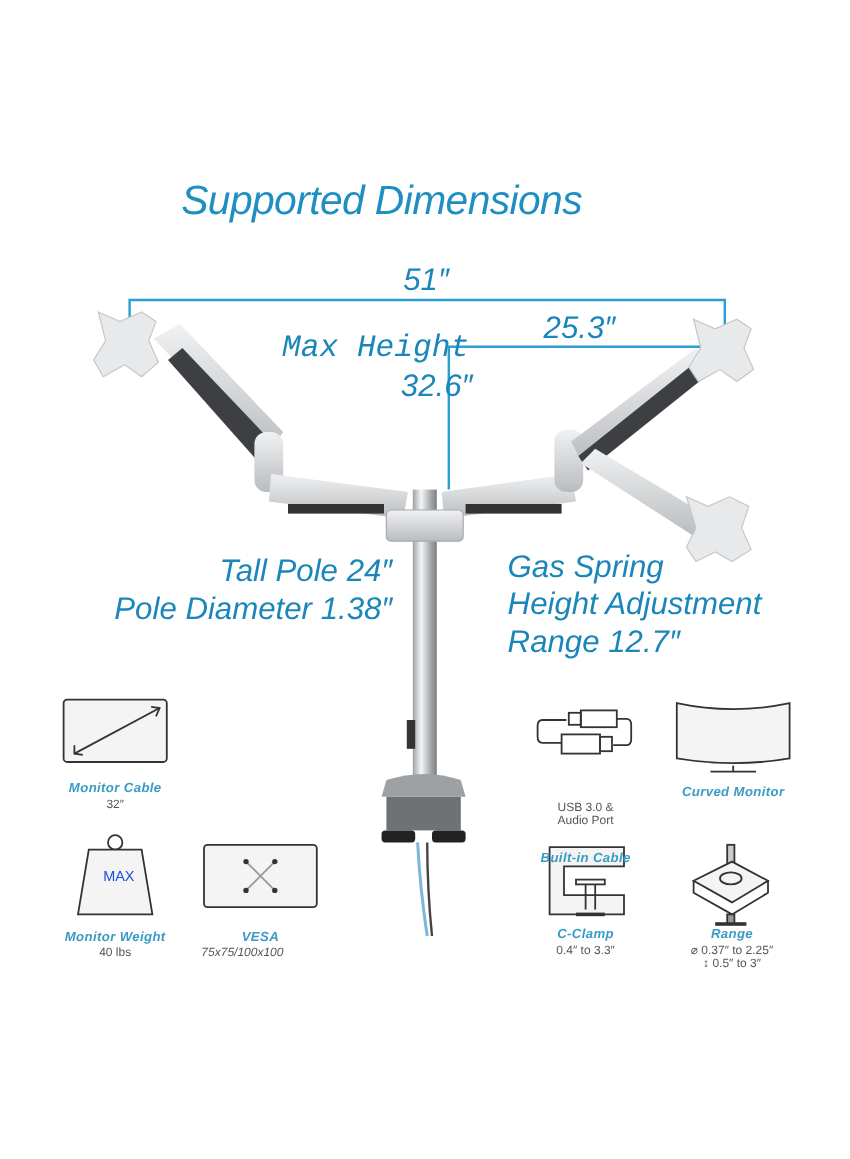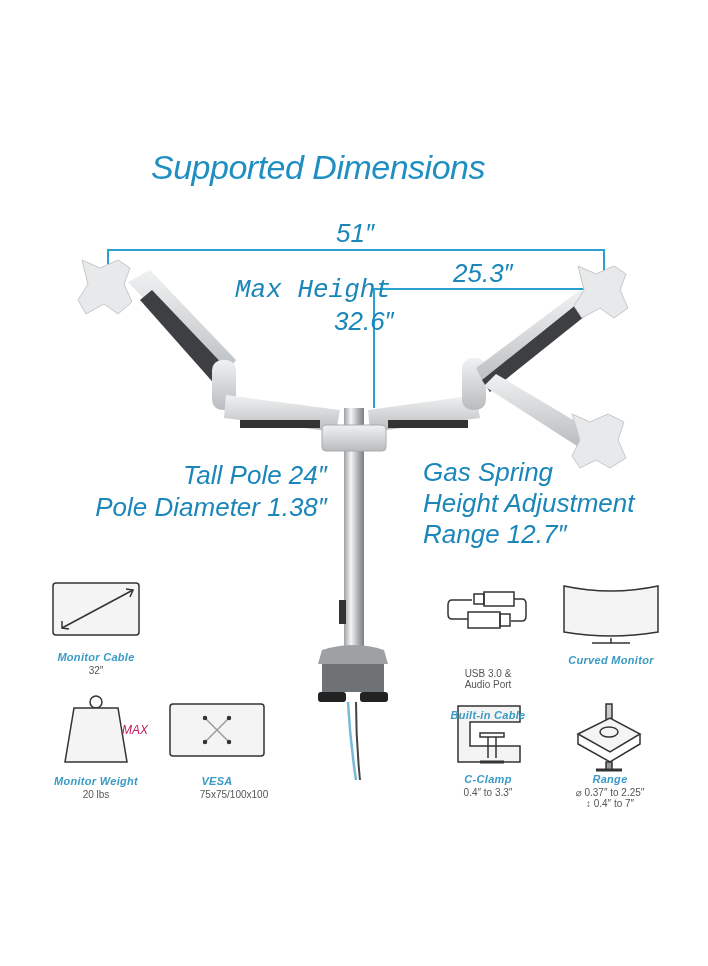--- a/index.html
+++ b/index.html
@@ -131,35 +131,35 @@
 
   <g stroke="#333" fill="none" stroke-width="1.5">
     <rect x="606" y="704" width="6" height="28" fill="#ccc"></rect>
     <path d="M578,734 L610,718 L640,734 L610,752 Z" fill="#f4f4f4"></path>
     <ellipse cx="609" cy="732" rx="9" ry="5"></ellipse>
     <path d="M578,734 L578,744 L610,762 L640,744 L640,734"></path>
     <rect x="606" y="762" width="6" height="8" fill="#999"></rect>
     <line x1="596" y1="770" x2="622" y2="770" stroke-width="3"></line>
   </g>
 </svg>
-<div class="abs" style="left:86px;top:723px;font-size:12px;font-style:italic;color:#be185d;margin-left:36px;">MAX</div>
+<div class="abs" style="left:86px;top:723px;font-size:12px;color:#1d4ed8;">MAX</div>
 
 <div class="abs lbl" style="left:36px;width:120px;top:651px;">Monitor Cable</div>
 <div class="abs sub" style="left:36px;width:120px;top:665px;">32″</div>
 
 <div class="abs lbl" style="left:36px;width:120px;top:775px;">Monitor Weight</div>
-<div class="abs sub" style="left:36px;width:120px;top:789px;">20 lbs</div>
+<div class="abs sub" style="left:36px;width:120px;top:789px;">40 lbs</div>
 
 <div class="abs lbl" style="left:157px;width:120px;top:775px;">VESA</div>
-<div class="abs sub" style="left:174px;width:120px;top:789px;">75x75/100x100</div>
+<div class="abs sub" style="left:142px;width:120px;top:789px;font-style:italic;">75x75/100x100</div>
 
 <div class="abs lbl" style="left:428px;width:120px;top:680px;margin-top:29px;">Built-in Cable</div>
 <div class="abs sub" style="left:428px;width:120px;top:668px;">USB 3.0 &amp;</div>
 <div class="abs sub" style="left:428px;width:120px;top:679px;">Audio Port</div>
 
 <div class="abs lbl" style="left:551px;width:120px;top:654px;">Curved Monitor</div>
 
 <div class="abs lbl" style="left:428px;width:120px;top:773px;">C-Clamp</div>
 <div class="abs sub" style="left:428px;width:120px;top:787px;">0.4″ to 3.3″</div>
 
 <div class="abs lbl" style="left:550px;width:120px;top:773px;">Range</div>
 <div class="abs sub" style="left:550px;width:120px;top:787px;">⌀ 0.37″ to 2.25″</div>
-<div class="abs sub" style="left:550px;width:120px;top:798px;">↕ 0.4″ to 7″</div>
+<div class="abs sub" style="left:550px;width:120px;top:798px;">↕ 0.5″ to 3″</div>
 
 </body></html>

